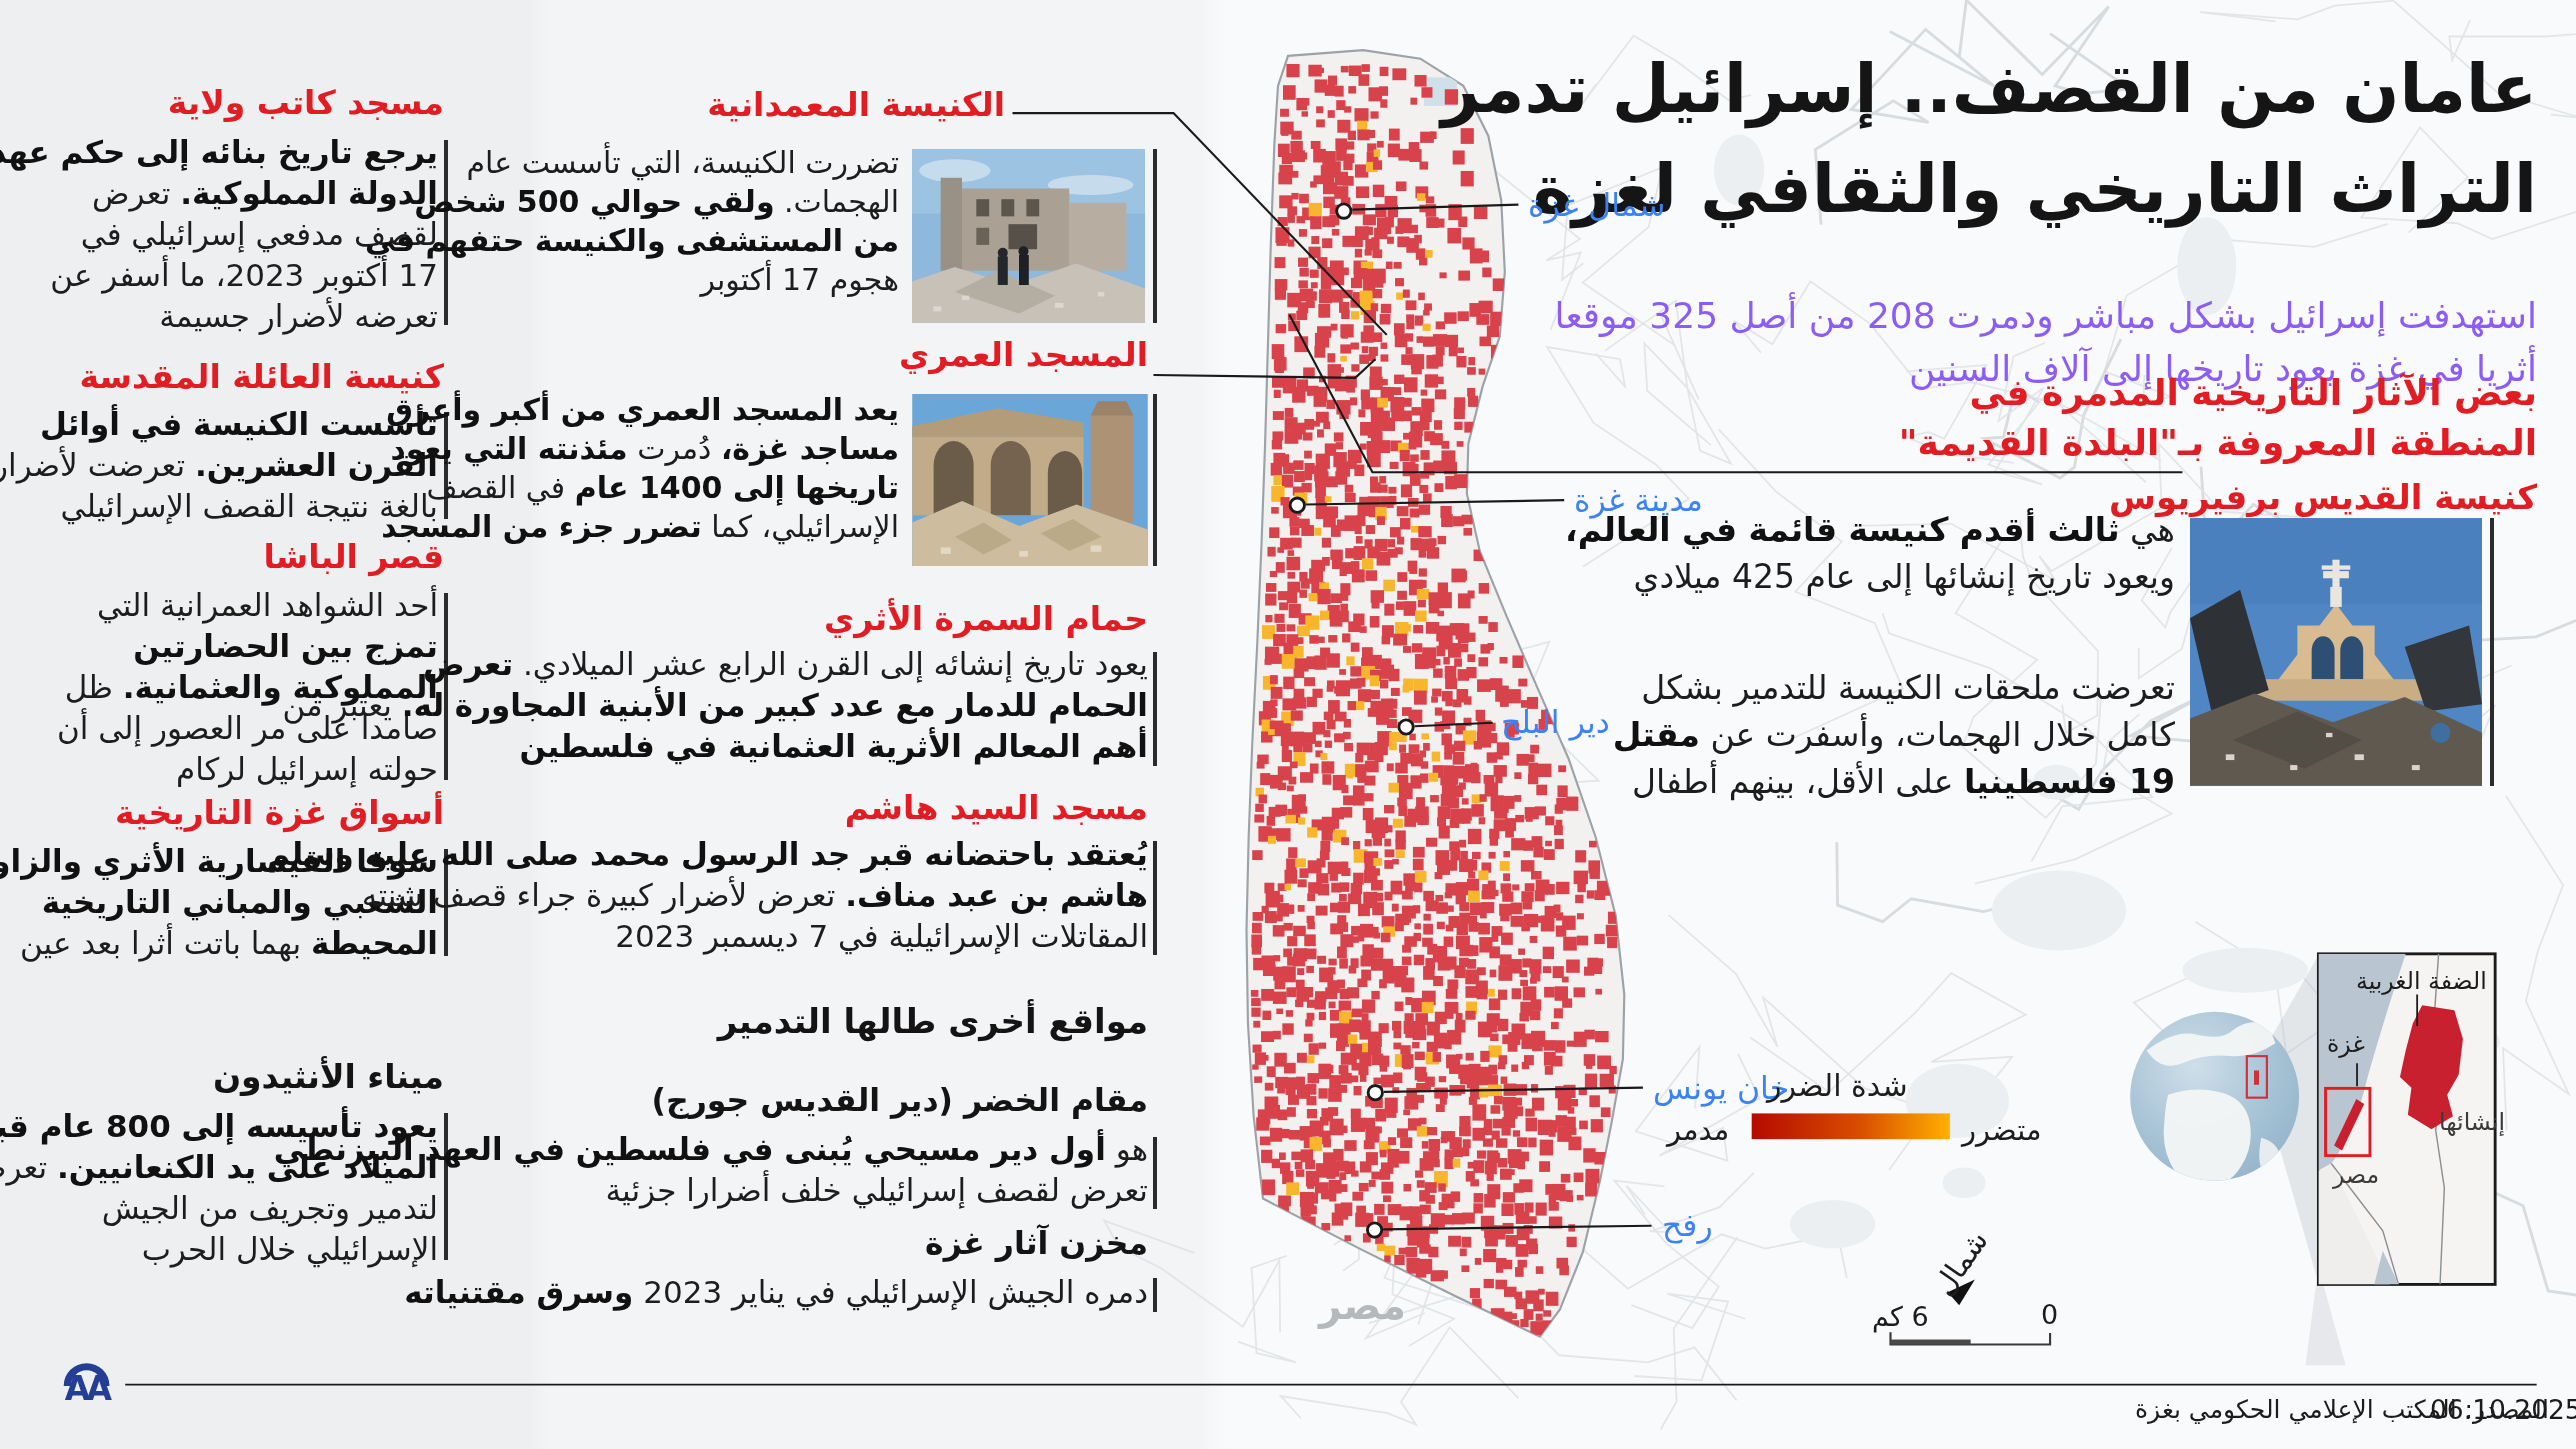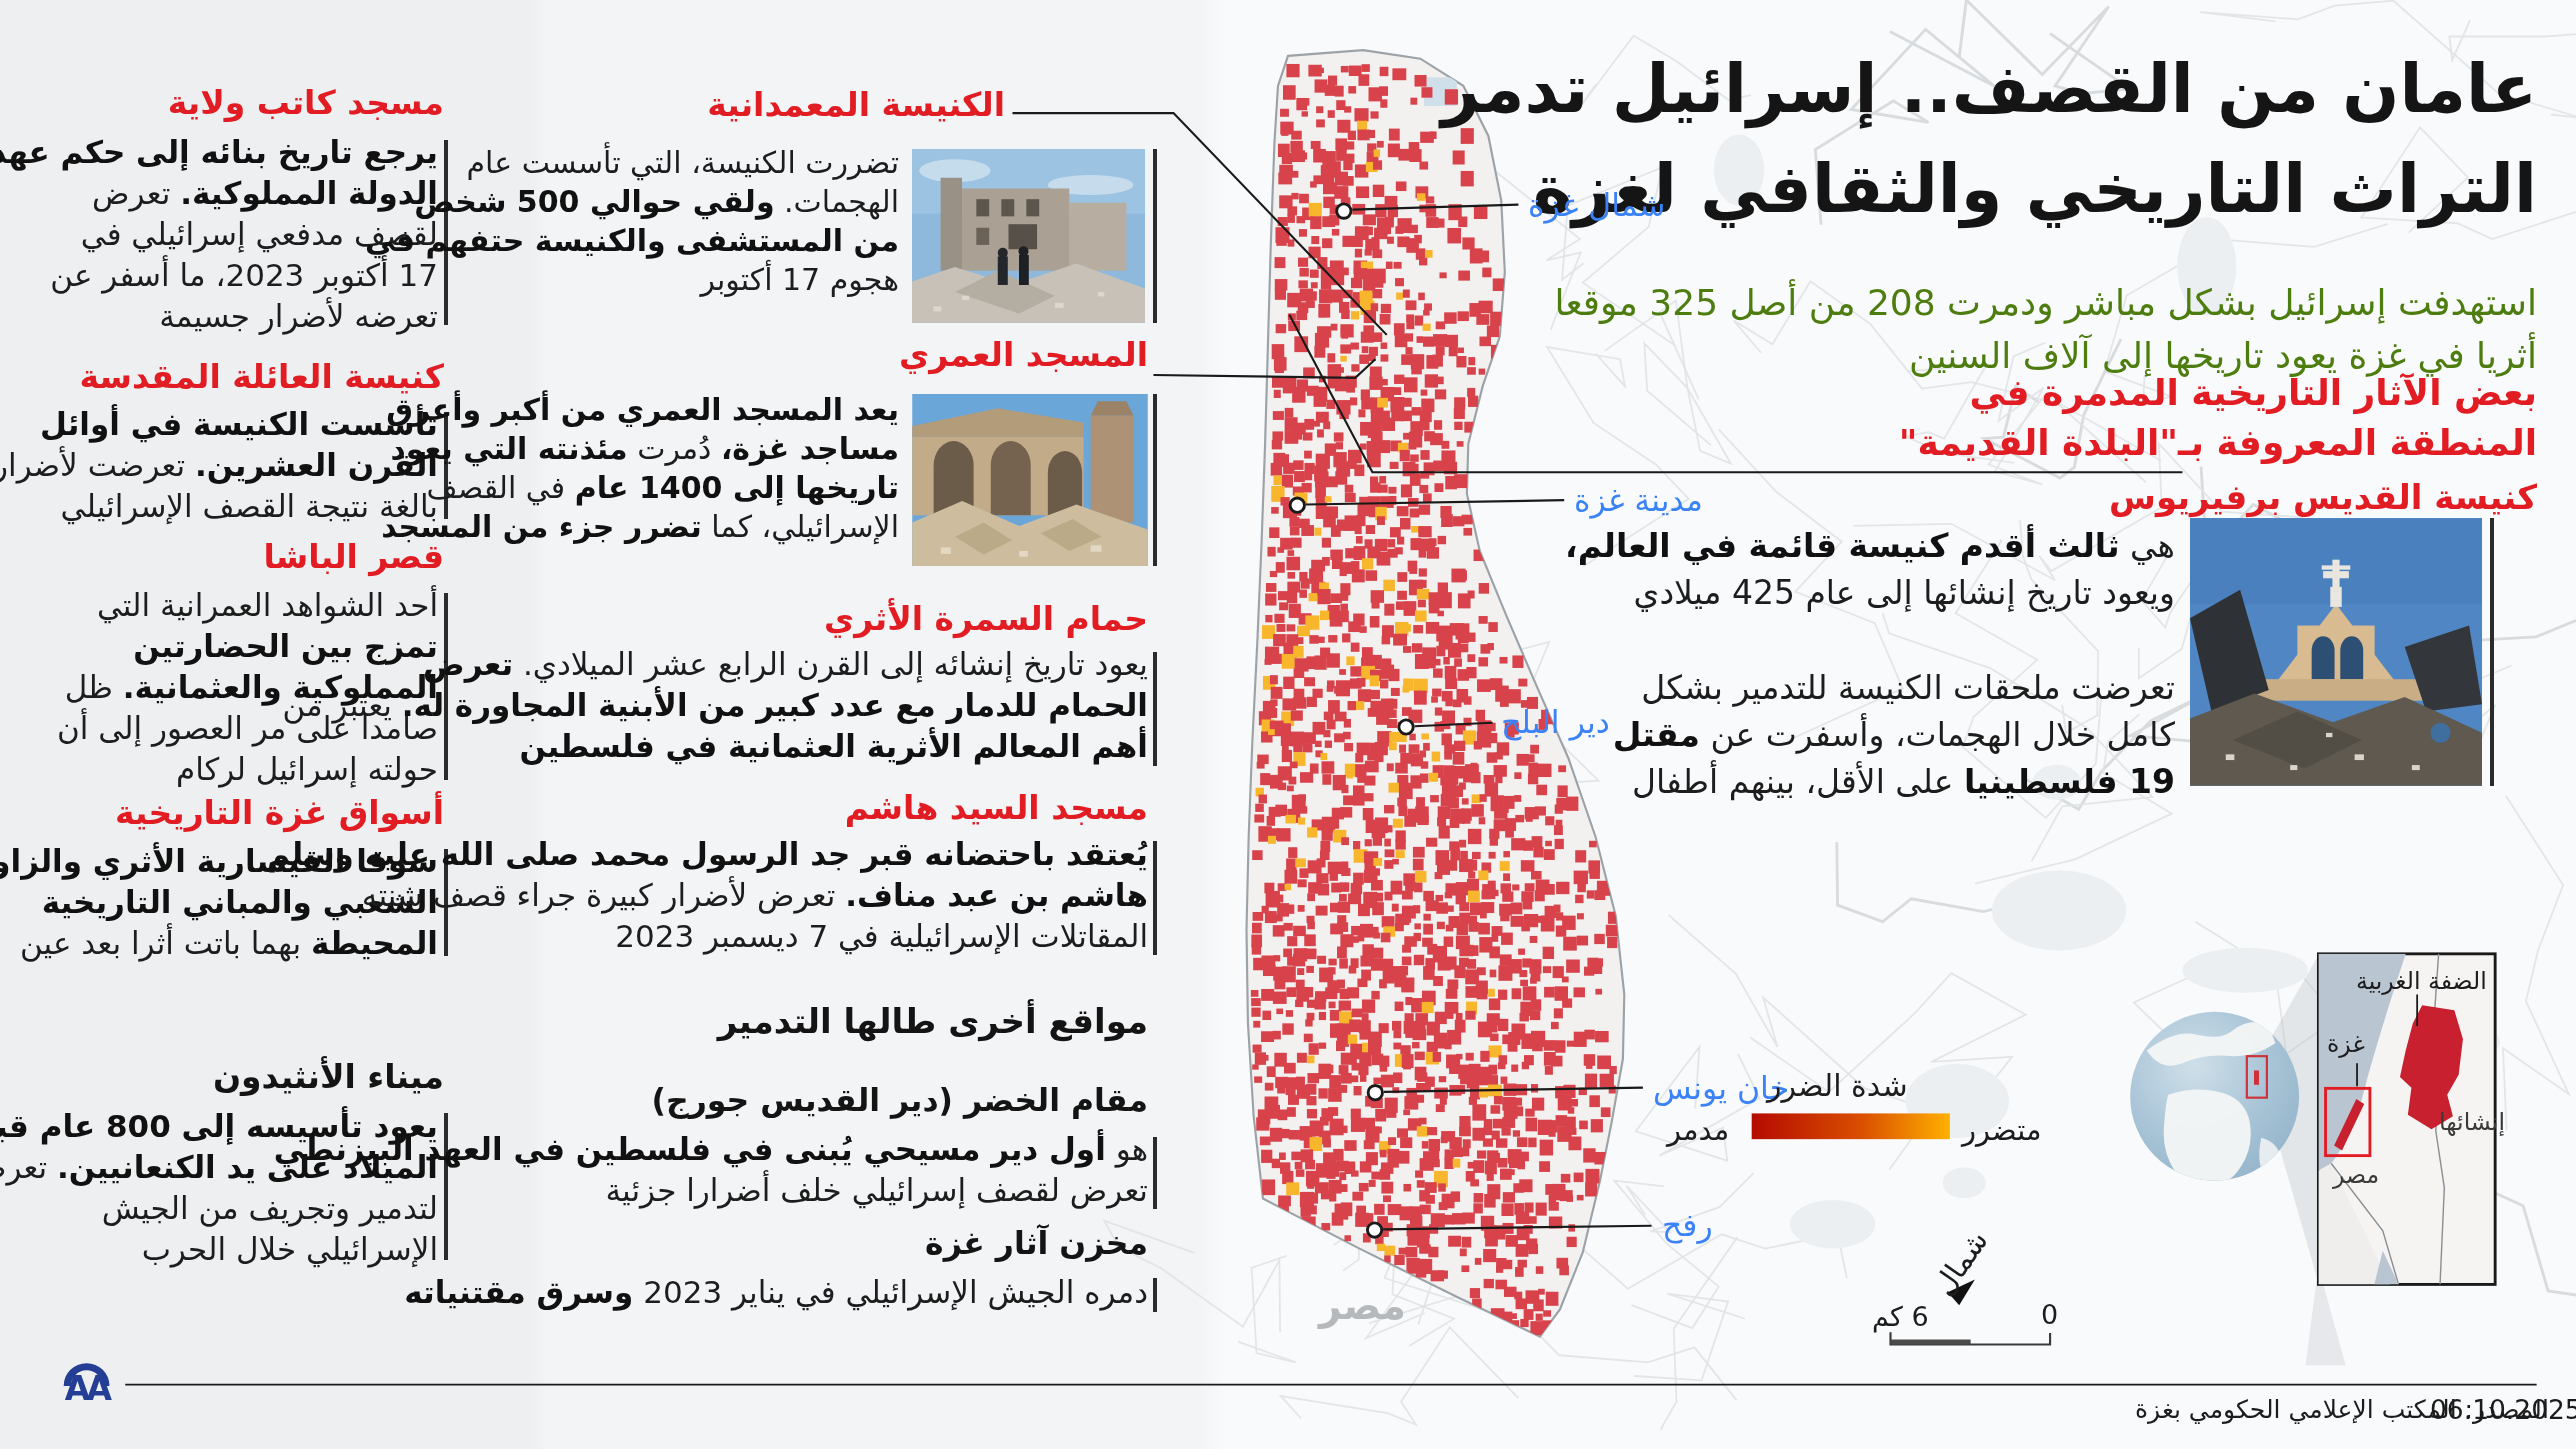--- a/index.html
+++ b/index.html
@@ -16,21 +16,21 @@
   .par{text-align:right;color:#1d1d1d;}
   .par .ln{white-space:nowrap;}
   .par b{font-weight:bold;color:#111;}
   .p-left{font-size:31px;line-height:41px;}
   .p-mid{font-size:30px;line-height:39px;}
   .p-mid2{font-size:31px;line-height:41px;}
   .p-right{font-size:33px;line-height:47px;}
   .qbar{width:3.6px;background:#2b2b2b;}
   .citylabel{font-size:31.5px;color:#3b82f6;white-space:nowrap;}
   .title{font-size:67px;font-weight:bold;color:#151515;white-space:nowrap;text-align:right;line-height:1;}
-  .subtitle{font-size:36px;color:#4d7c0f;white-space:nowrap;text-align:right;line-height:1;}
+  .subtitle{font-size:36px;color:#8b5cf6;white-space:nowrap;text-align:right;line-height:1;margin-top:13px;}
   .legendlbl{font-size:29px;color:#1d1d1d;white-space:nowrap;}
   .insetlbl{font-size:23.6px;color:#1c1c1c;white-space:nowrap;}
   .small{font-size:26px;color:#1c1c1c;white-space:nowrap;}
   svg{display:block;}
 </style>
 </head>
 <body>
 
 <svg class="abs" id="mainsvg" style="left:0;top:0;" width="2576" height="1449" viewBox="0 0 3600 2025">
   <defs>
@@ -1957,21 +1957,21 @@
 </div>
 
 <div class="abs title rtl" style="right:39px;top:56px;">عامان من القصف.. إسرائيل تدمر</div>
 <div class="abs title rtl" style="right:39px;top:156px;">التراث التاريخي والثقافي لغزة</div>
 <div class="abs subtitle rtl" style="right:39px;top:285px;">استهدفت إسرائيل بشكل مباشر ودمرت 208 من أصل 325 موقعا</div>
 <div class="abs subtitle rtl" style="right:39px;top:338px;">أثريا في غزة يعود تاريخها إلى آلاف السنين</div>
 
 <div class="abs hred nowrap rtl" style="right:39px;top:372px;font-size:36px;">بعض الآثار التاريخية المدمرة في</div>
 <div class="abs hred nowrap rtl" style="right:39px;top:422px;font-size:36px;">المنطقة المعروفة بـ"البلدة القديمة"</div>
 <div class="abs hred nowrap rtl" style="right:39px;top:478px;font-size:34px;">كنيسة القديس برفيريوس</div>
-<div class="abs par p-right rtl" style="right:401px;top:522px;">
+<div class="abs par p-right rtl" style="right:401px;top:506px;">
     <div class="ln"><span>هي </span><b>ثالث أقدم كنيسة قائمة في العالم،</b></div>
     <div class="ln"><span>ويعود تاريخ إنشائها إلى عام 425 ميلادي</span></div>
   </div>
 <div class="abs par p-right rtl" style="right:401px;top:664px;">
     <div class="ln"><span>تعرضت ملحقات الكنيسة للتدمير بشكل</span></div>
     <div class="ln"><span>كامل خلال الهجمات، وأسفرت عن </span><b>مقتل</b></div>
     <div class="ln"><b>19 فلسطينيا</b><span> على الأقل، بينهم أطفال</span></div>
   </div>
 <div class="abs qbar" style="left:2490px;top:518px;height:268px;"></div>
 

